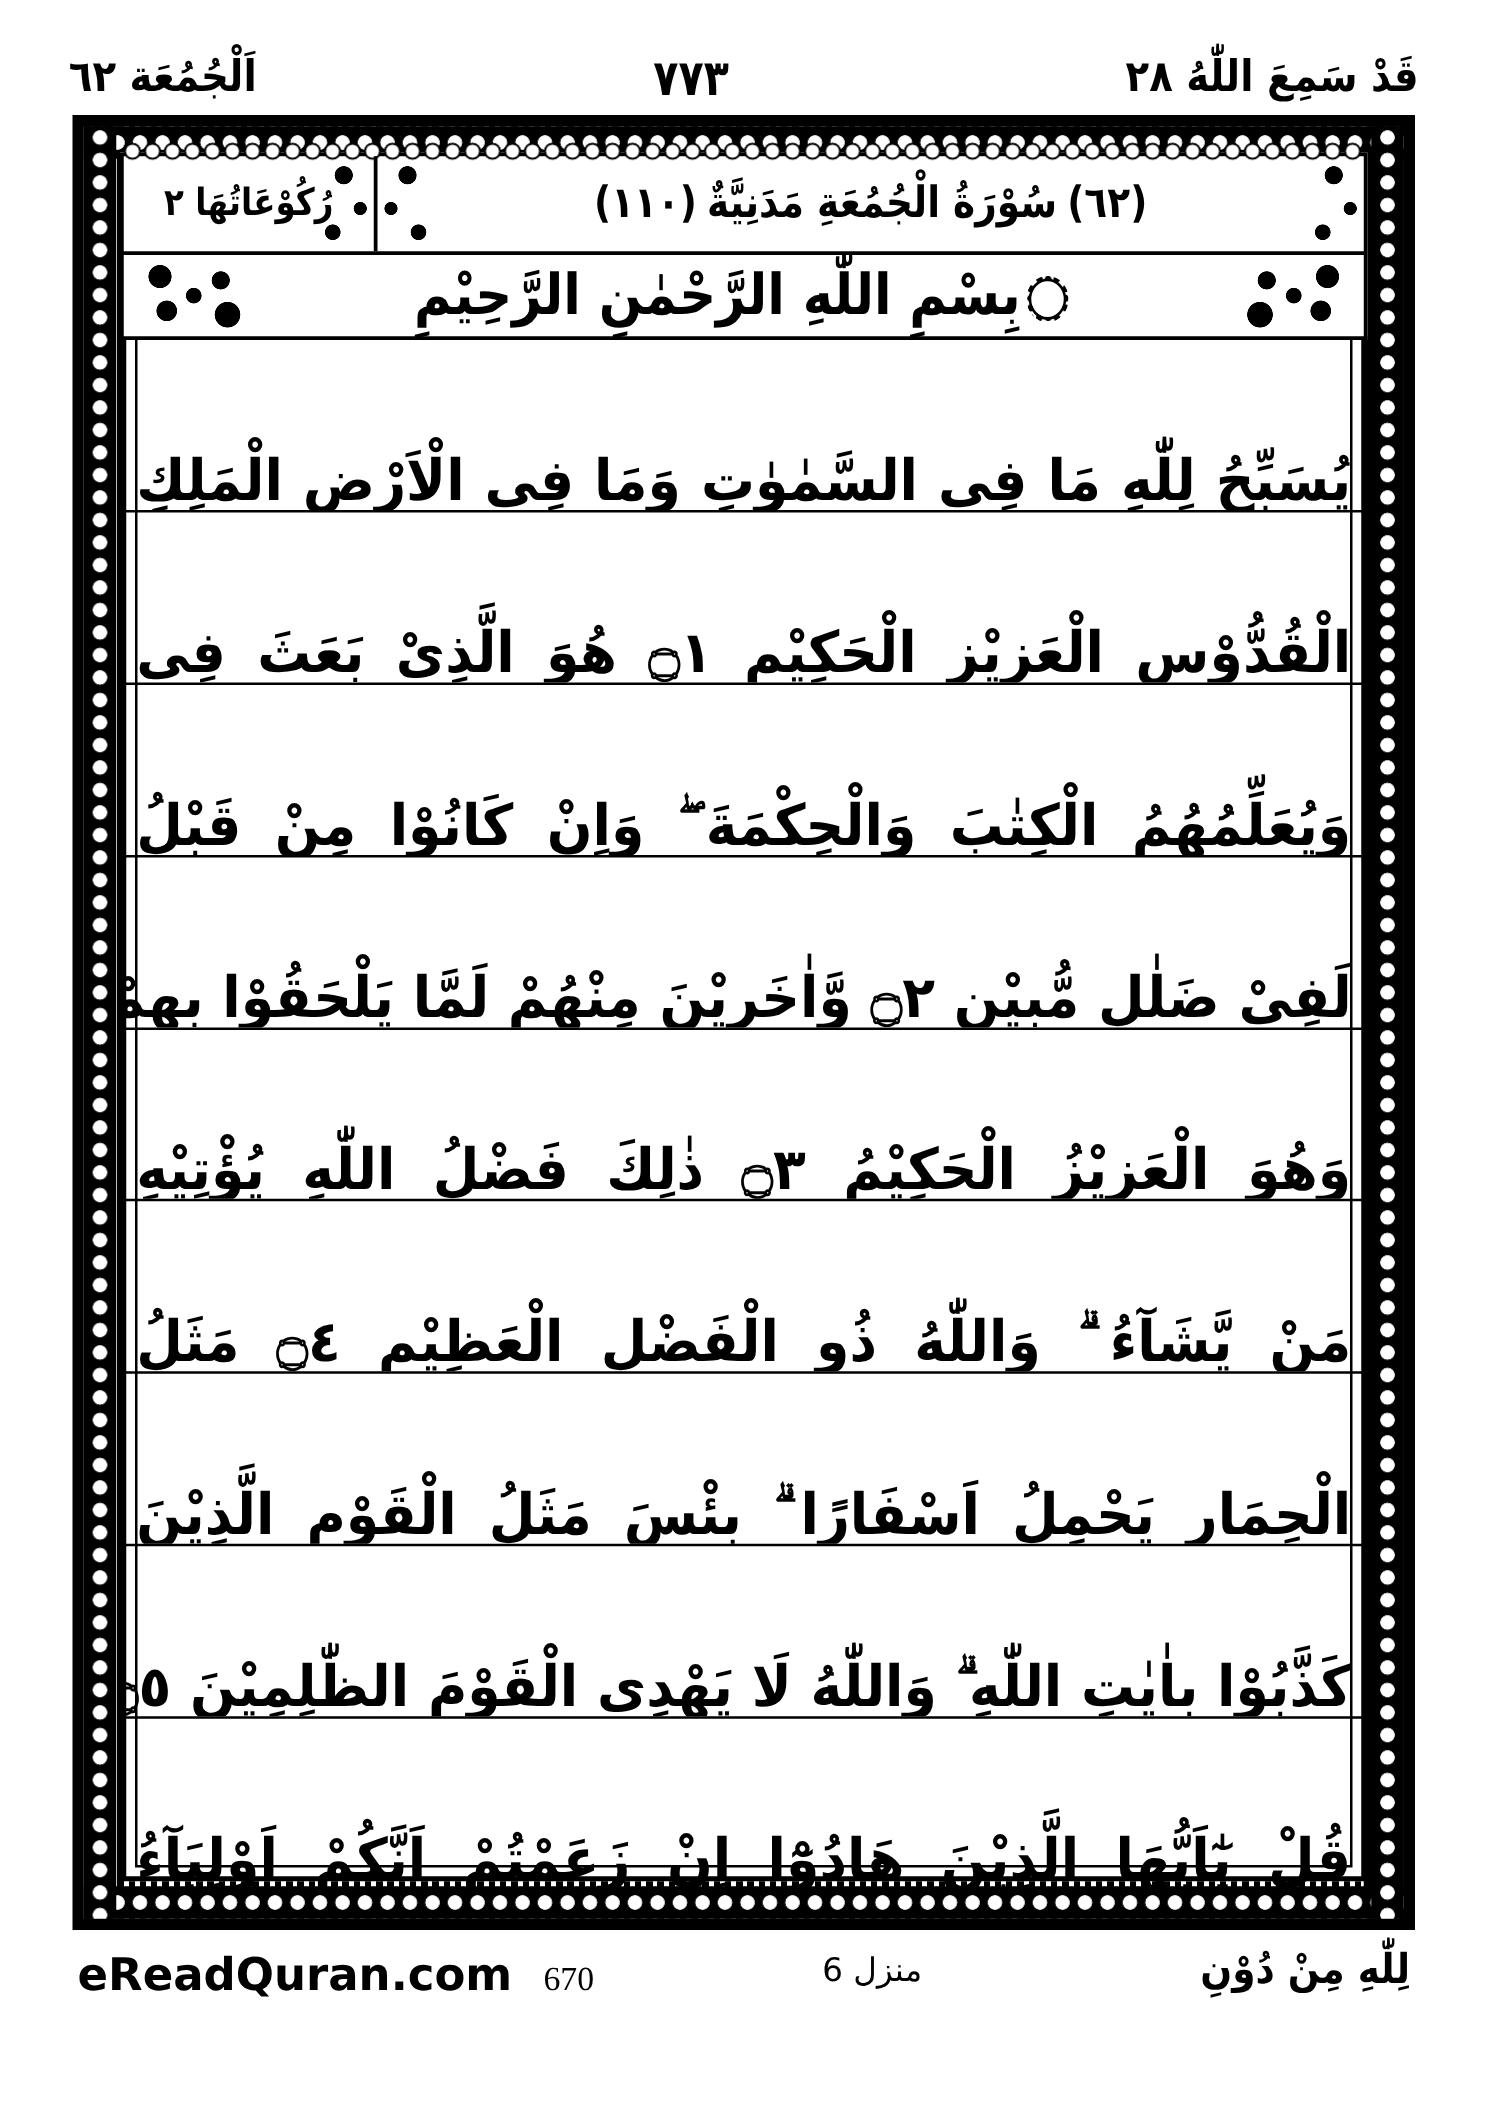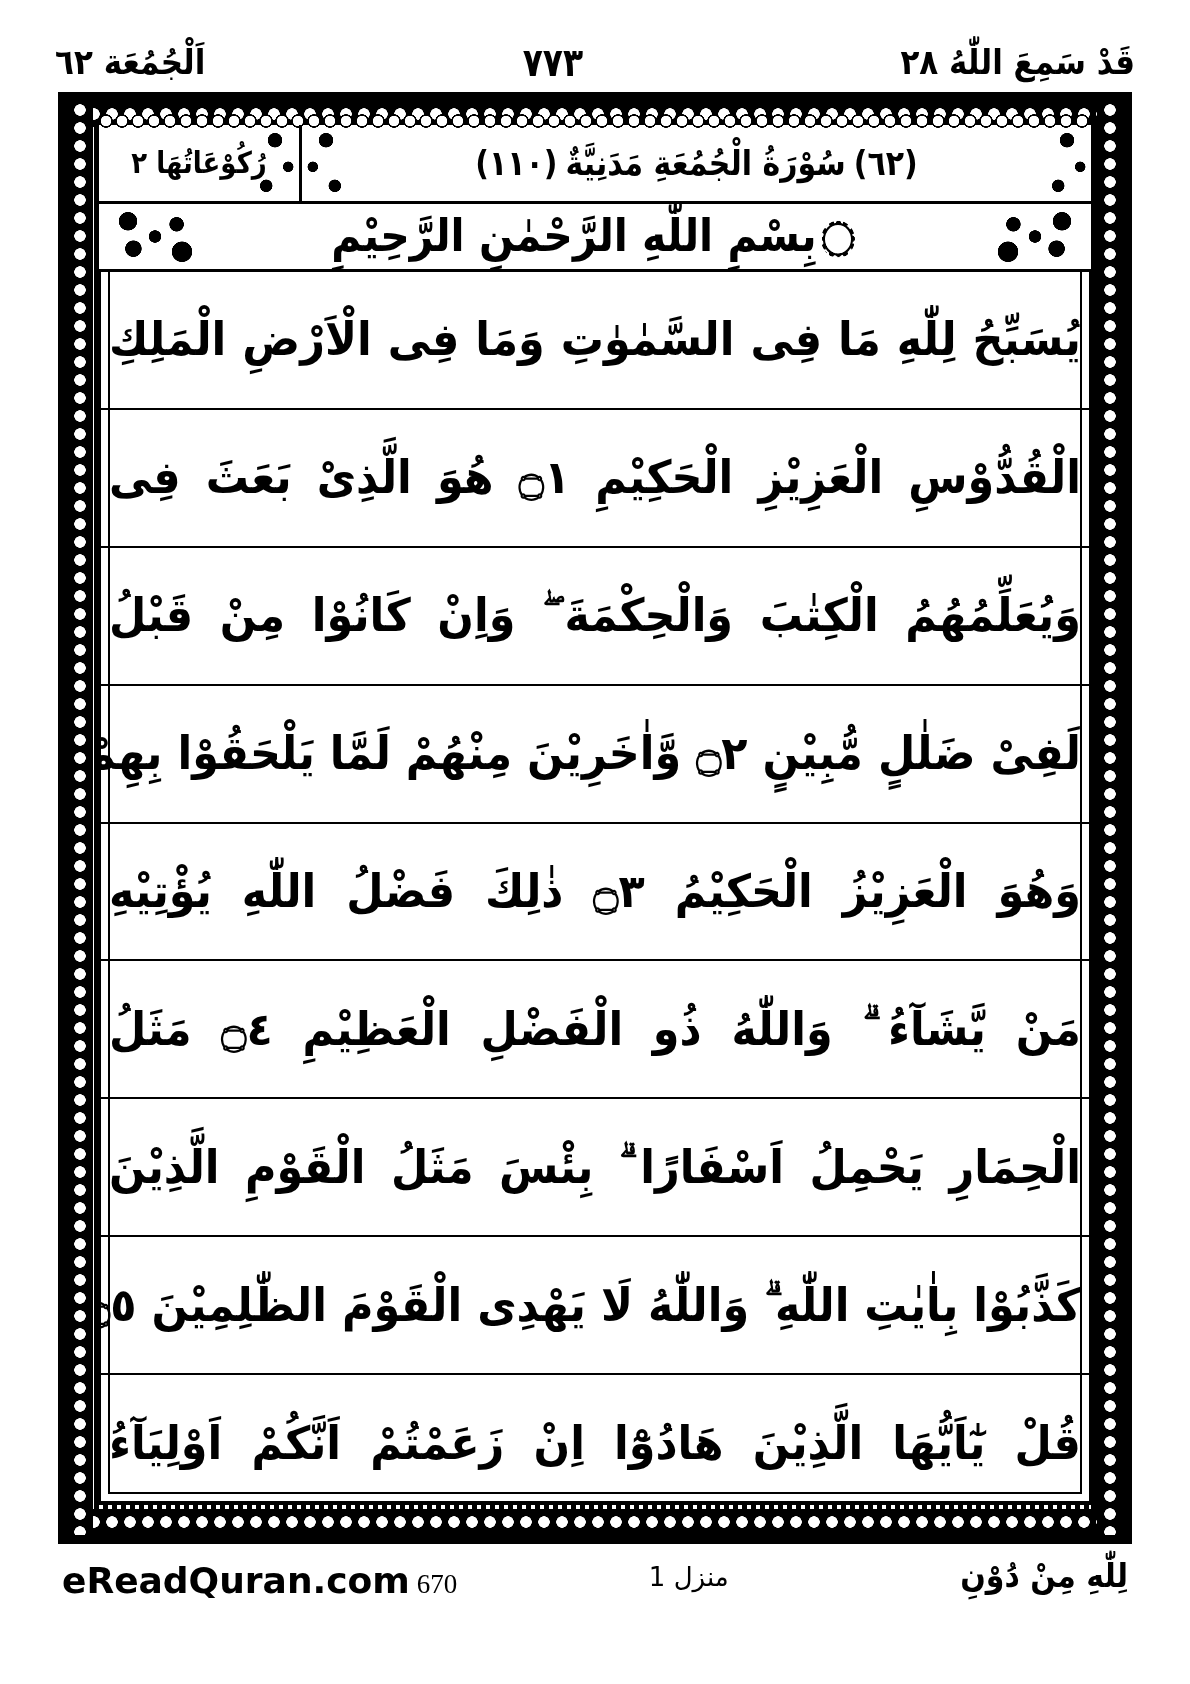--- a/index.html
+++ b/index.html
@@ -232,21 +232,21 @@
     flex: 1 1 auto;
     display: flex;
     flex-direction: column;
     border: 3px solid #000;
     border-top: none;
     box-sizing: border-box;
   }
   .qline {
     flex: 1 1 0;
     display: flex;
-    align-items: center;
+    align-items: flex-end;
     justify-content: center;
     border-bottom: 2.5px solid #000;
     direction: rtl;
     padding: 0 10px;
     box-sizing: border-box;
     overflow: hidden;
   }
   .qline:last-child { border-bottom: none; }
   .qtext {
     font-family: "DejaVu Sans", "Liberation Sans", sans-serif;
@@ -287,21 +287,21 @@
     font-family: "DejaVu Sans", "Liberation Sans", sans-serif;
     font-size: 26px;
     white-space: nowrap;
     padding-top: 10px;
     margin-right: 40px;
   }
   .foot-right {
     display: flex;
     align-items: baseline;
     direction: ltr;
-    gap: 7px;
+    gap: 25px;
     padding-top: 8px;
   }
   .site {
     font-family: "DejaVu Sans", "Liberation Sans", sans-serif;
     font-size: 36px;
     font-weight: bold;
     white-space: nowrap;
   }
   .pageno {
     font-family: "Liberation Serif", "DejaVu Serif", serif;
@@ -384,18 +384,18 @@
         <span class="qtext">كَذَّبُوْا بِاٰيٰتِ اللّٰهِ ۗ وَاللّٰهُ لَا يَهْدِى الْقَوْمَ الظّٰلِمِيْنَ ۝٥</span>
       </div>
     <div class="qline">
         <span class="qtext">قُلْ يٰٓاَيُّهَا الَّذِيْنَ هَادُوْٓا اِنْ زَعَمْتُمْ اَنَّكُمْ اَوْلِيَآءُ</span>
       </div>
   </div>
 </div>
 
 <div class="page-footer">
   <div class="foot-catch">لِلّٰهِ مِنْ دُوْنِ</div>
-  <div class="foot-mid">منزل 1</div>
+  <div class="foot-mid">منزل 6</div>
   <div class="foot-right">
     <span class="site">eReadQuran.com</span>
     <span class="pageno">670</span>
   </div>
 </div>
 
 </body></html>

